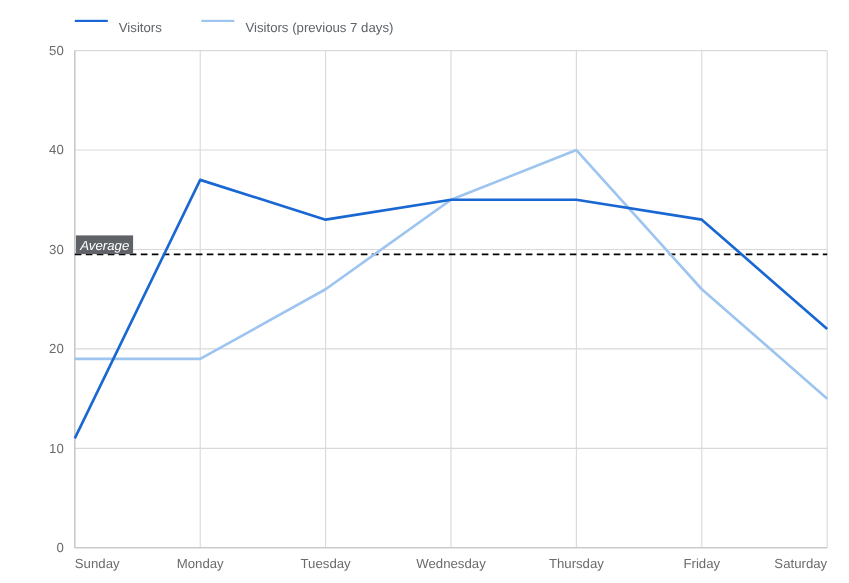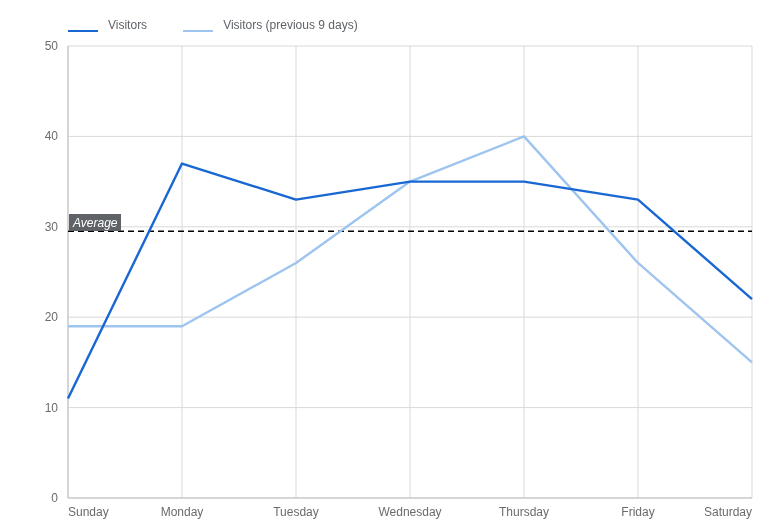--- a/index.html
+++ b/index.html
@@ -1,35 +1,35 @@
 <!DOCTYPE html>
 <html><head>
 <meta charset="utf-8">
 <style>
   html,body{margin:0;padding:0;font-family:Arial,Helvetica,sans-serif;font-size:12px;color:#555;background:#fff}
   .chart-wrap{position:relative;width:772px;height:530px}
   svg{display:block}
   .legend{position:absolute;left:68px;top:18px;display:flex;gap:36px;align-items:center}
-  .legend-item{display:flex;align-items:flex-end;gap:10px;color:#5f6368}
+  .legend-item{display:flex;align-items:flex-start;gap:10px;color:#5f6368}
   .legend-swatch{width:30px;height:0;border-top:2.4px solid}
   .avg-label{position:absolute;background:#5f6368;color:#fff;font-size:12px;padding:2px 4px 1px 4px;line-height:14px}
 </style>
 </head>
 <body>
 
 <div class="chart-wrap">
 
   <div class="legend">
     <div class="legend-item">
       <span class="legend-swatch" id="sw0" style="border-color: rgb(25, 103, 210);"></span>
       <span>Visitors</span>
     </div>
     <div class="legend-item">
       <span class="legend-swatch" id="sw1" style="border-color: rgb(158, 196, 240);"></span>
-      <span>Visitors (previous 9 days)</span>
+      <span>Visitors (previous 7 days)</span>
     </div>
   </div>
 
   <div class="avg-label" id="avg-label" style="left: 69px; top: 214.32px; font-style: italic;">Average</div>
 
   <svg id="chart-svg" width="772" height="530">
       <line x1="68" x2="752" y1="498" y2="498" stroke="#d9d9d9" stroke-width="1"></line>
       <text x="58" y="502" text-anchor="end" font-size="12" fill="#6b6b6b">0</text>
       <line x1="68" x2="752" y1="407.6" y2="407.6" stroke="#d9d9d9" stroke-width="1"></line>
       <text x="58" y="411.6" text-anchor="end" font-size="12" fill="#6b6b6b">10</text>

